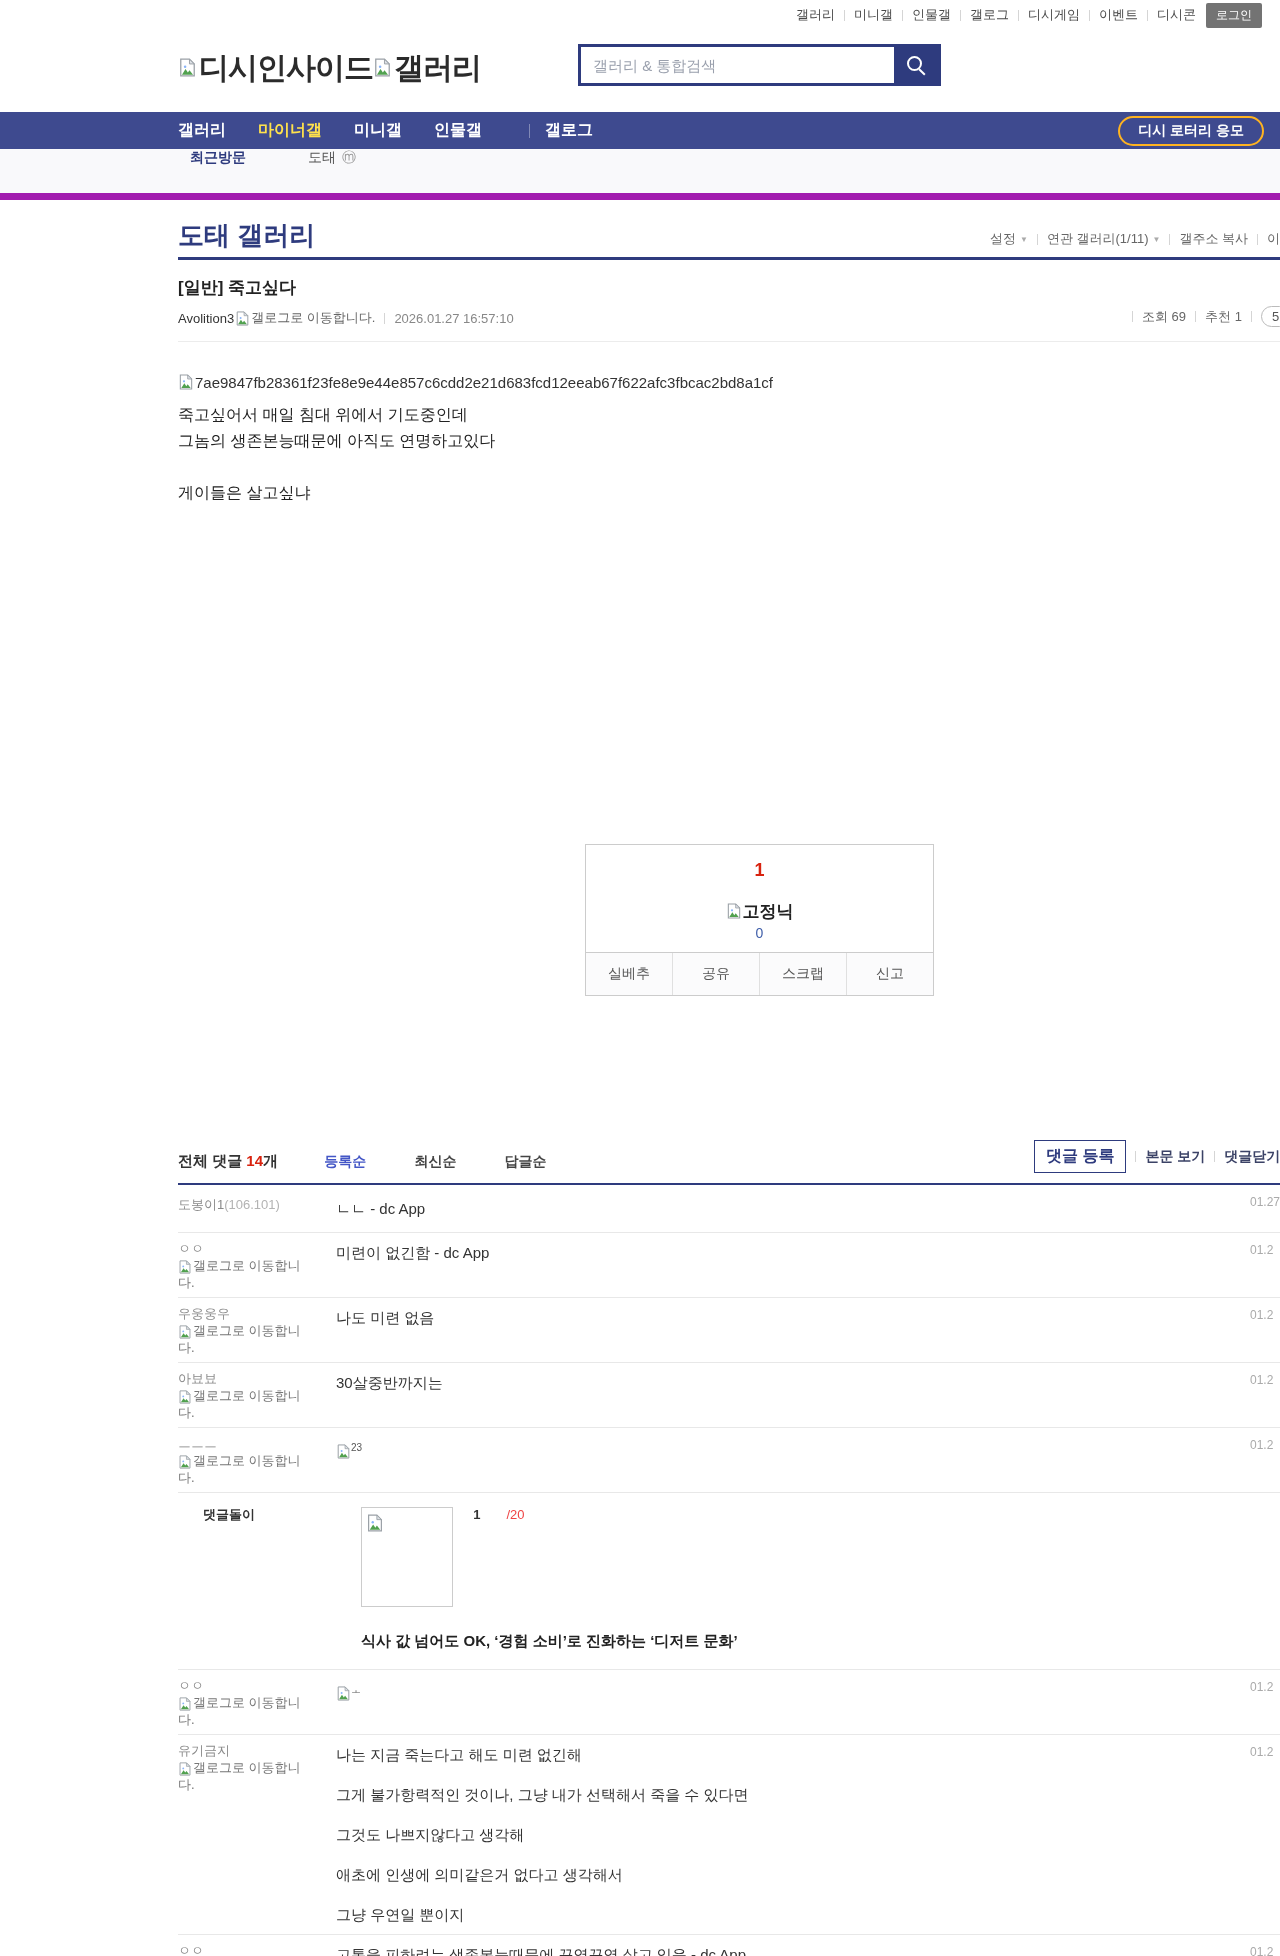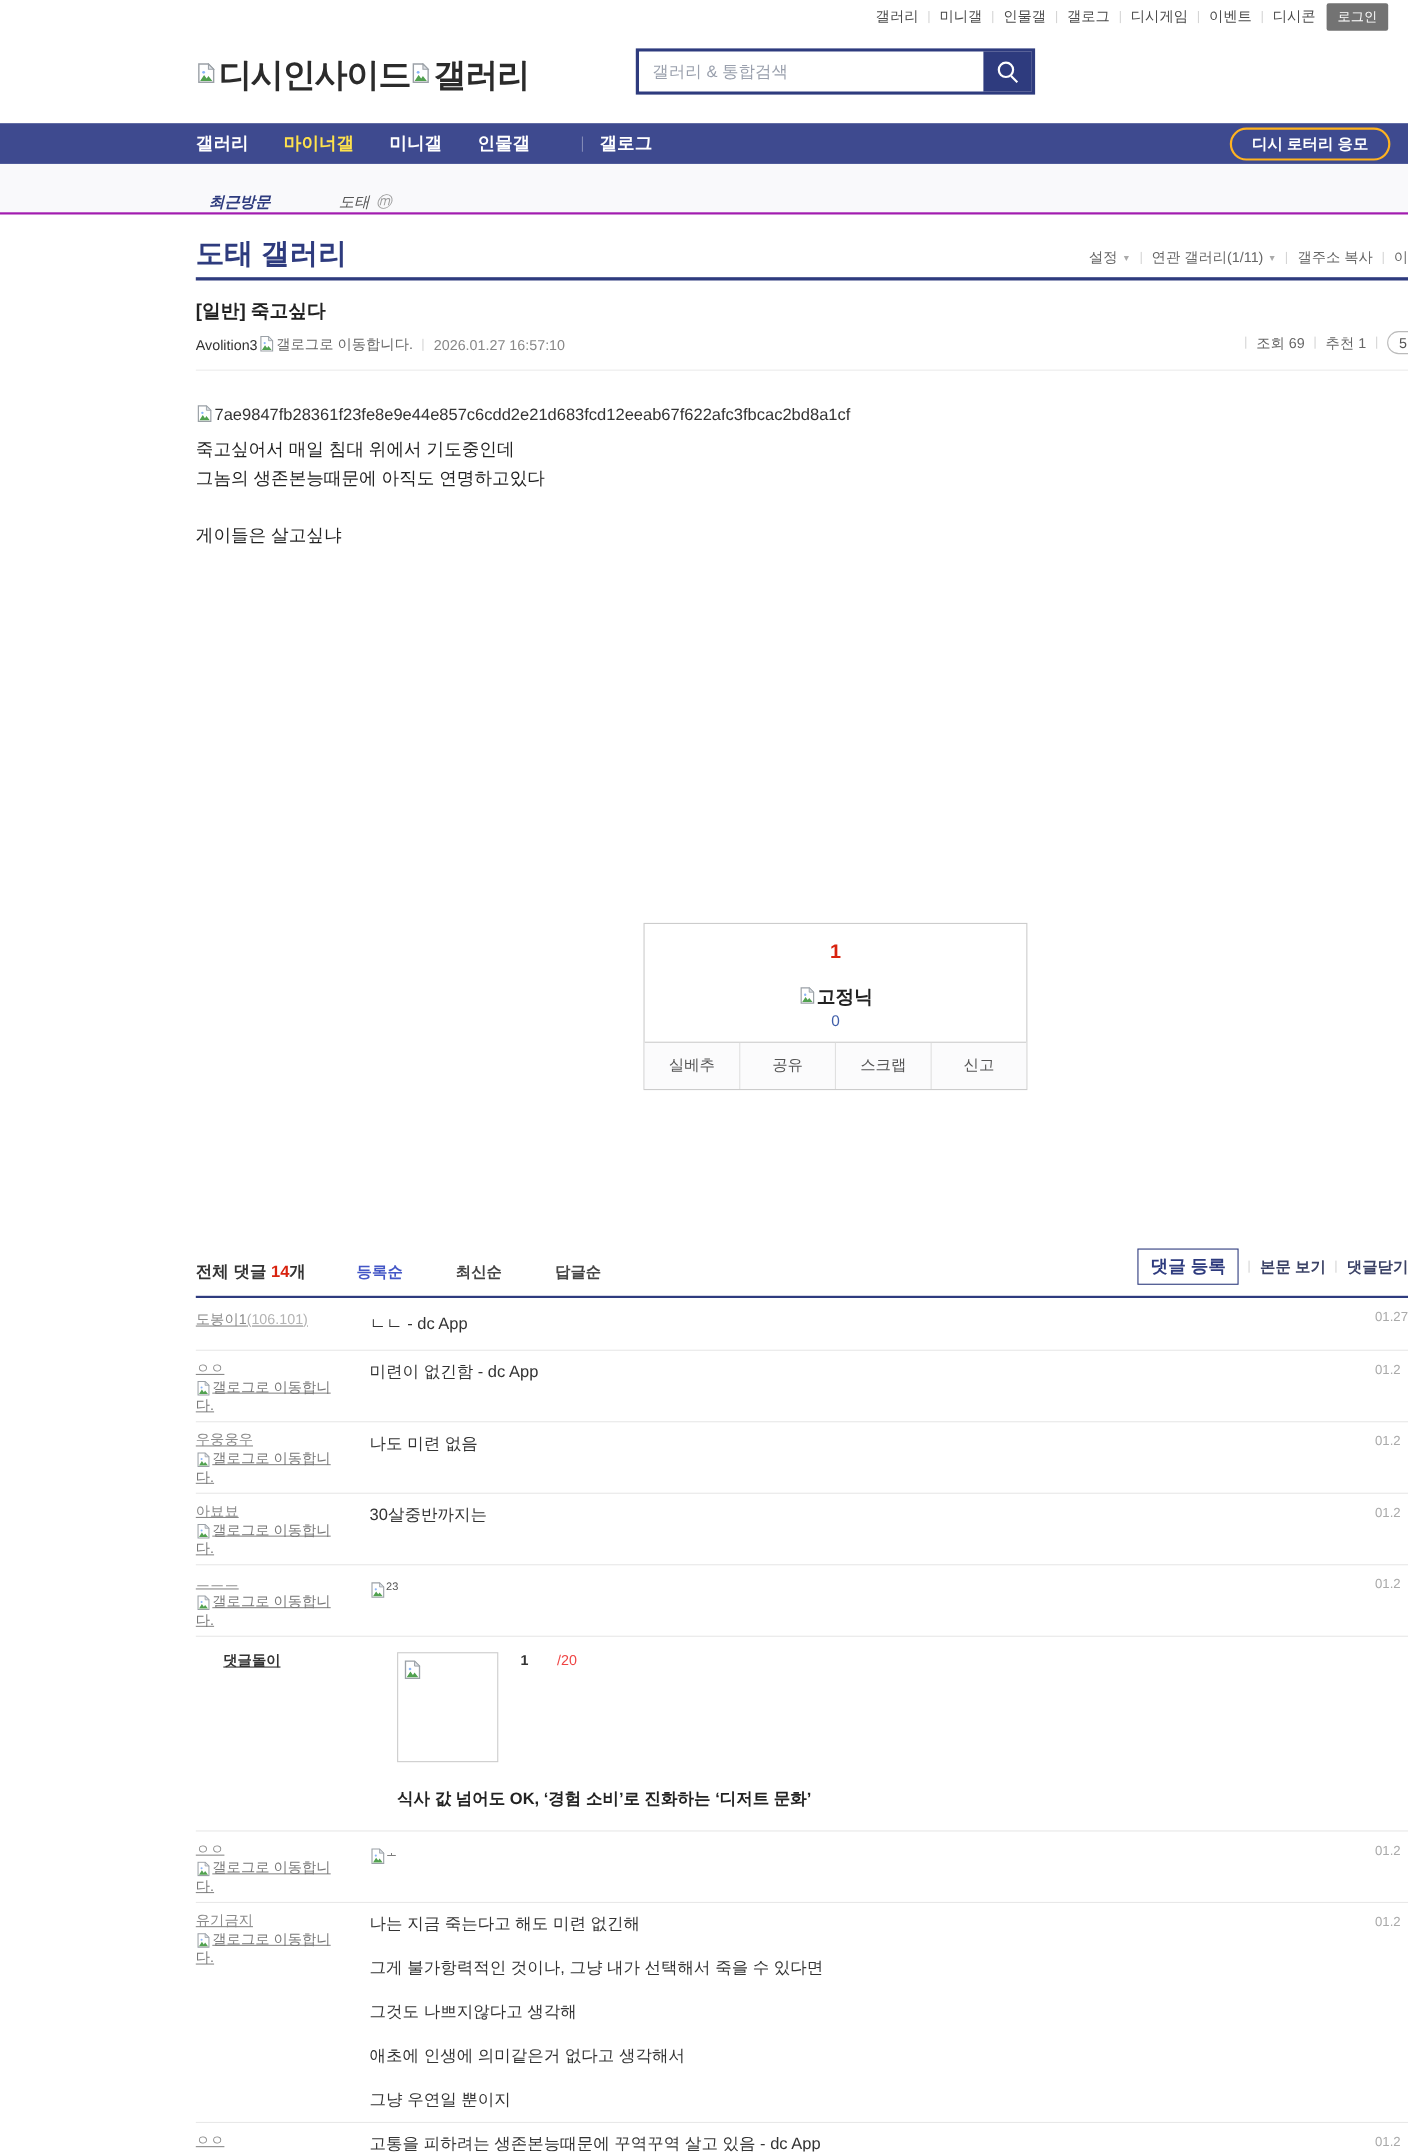--- a/index.html
+++ b/index.html
@@ -24,21 +24,21 @@
   .mag{position:absolute;width:11px;height:11px;border:2px solid #fff;border-radius:50%;top:9px;left:13px;}
   .mag-h{position:absolute;width:2px;height:8px;background:#fff;transform:rotate(-45deg);top:21px;left:27px;}
 
   
   .gnb{background:var(--navy);height:37px;display:flex;align-items:center;padding-left:178px;position:relative;}
   .gnb-item{color:#fff;font-size:16px;font-weight:700;margin-right:32px;cursor:pointer;}
   .gnb-item.active{color:var(--yellow);}
   .lottery{position:absolute;right:16px;top:4px;background:transparent;border:2px solid var(--orange);border-radius:16px;color:#fff;font-size:14px;font-weight:700;padding:4px 18px;cursor:pointer;}
 
   
-  .visit{background:#f9f9fb;border-bottom:2px solid #a21caf;height:44px;display:flex;align-items:flex-end;padding-left:190px;font-size:14px;font-style:italic;}
+  .visit{background:#f9f9fb;border-bottom:7px solid #a21caf;height:44px;display:flex;align-items:flex-start;padding-left:190px;font-size:14px;}
   .recent{color:var(--navy_dark);font-weight:700;cursor:pointer;}
   .crumb{margin-left:62px;color:#555;cursor:pointer;}
   .m-badge{color:#9a9a9a;font-size:14px;margin-left:2px;}
 
   .content{width:1182px;margin-left:178px;position:relative;}
 
   
   .g-head{position:relative;padding-top:20px;height:37px;border-bottom:3px solid var(--navy_dark);}
   .g-title{font-size:26px;font-weight:700;color:var(--navy_dark);margin:0;line-height:30px;cursor:pointer;}
   .g-meta{position:absolute;left:812px;bottom:9px;font-size:13px;color:#666;white-space:nowrap;display:flex;align-items:center;}
@@ -79,21 +79,21 @@
   .cmt-total{font-weight:700;color:#333;}
   .cmt-count{font-weight:700;color:var(--red);}
   .cmt-tabs{display:inline-block;margin-left:42px;}
   .cmt-tab{font-weight:700;color:#444;margin-right:44px;font-size:14px;cursor:pointer;}
   .cmt-tab.on{color:var(--link_blue);}
   .cmt-btns{position:absolute;left:856px;bottom:10px;white-space:nowrap;font-size:14px;display:flex;align-items:center;}
   .reg-btn{border:1px solid var(--navy_dark);color:var(--navy_dark);font-weight:700;font-size:16px;padding:5px 11px;background:#fff;cursor:pointer;font-family:inherit;}
   .txt-btn{font-weight:700;color:#3b4266;cursor:pointer;}
 
   .cmt-row{display:flex;position:relative;padding:8px 0 7px;border-bottom:1px solid #e8e8e8;}
-  .c-name{width:158px;flex:0 0 158px;font-size:13px;color:#8a8a8a;line-height:15px;text-decoration:underline;}
+  .c-name{width:158px;flex:0 0 158px;font-size:13px;color:#8a8a8a;line-height:15px;}
   .c-nick{cursor:pointer;}
   .c-ip{color:#b3b3b3;}
   .gallog{width:128px;font-size:13px;color:#777;line-height:15px;margin-top:2px;cursor:pointer;}
   .gallog .bimg{font-size:14px;margin-right:1px;vertical-align:-2px;}
   .c-body{flex:1;font-size:15px;color:#333;line-height:24px;padding-top:0;}
   .c-body p{margin:0 0 16px;}
   .c-body p:last-child{margin-bottom:0;}
   .c-date{position:absolute;left:1072px;top:10px;font-size:12px;color:#aaa;white-space:nowrap;}
   .c-imgalt .bimg{font-size:15px;}
   .c-imgalt sup{font-size:10px;color:#555;}

